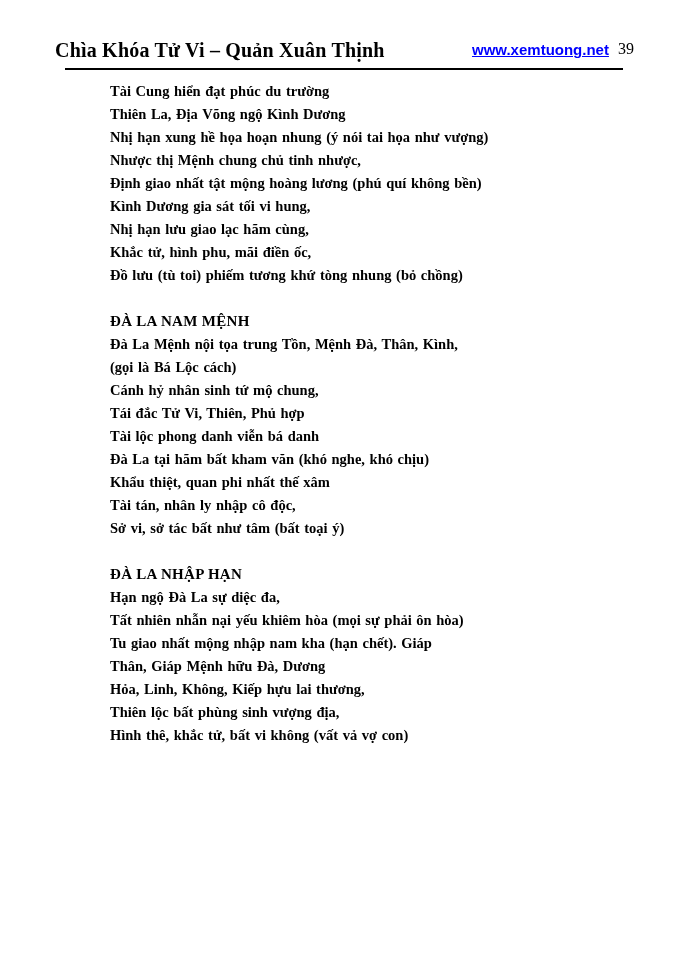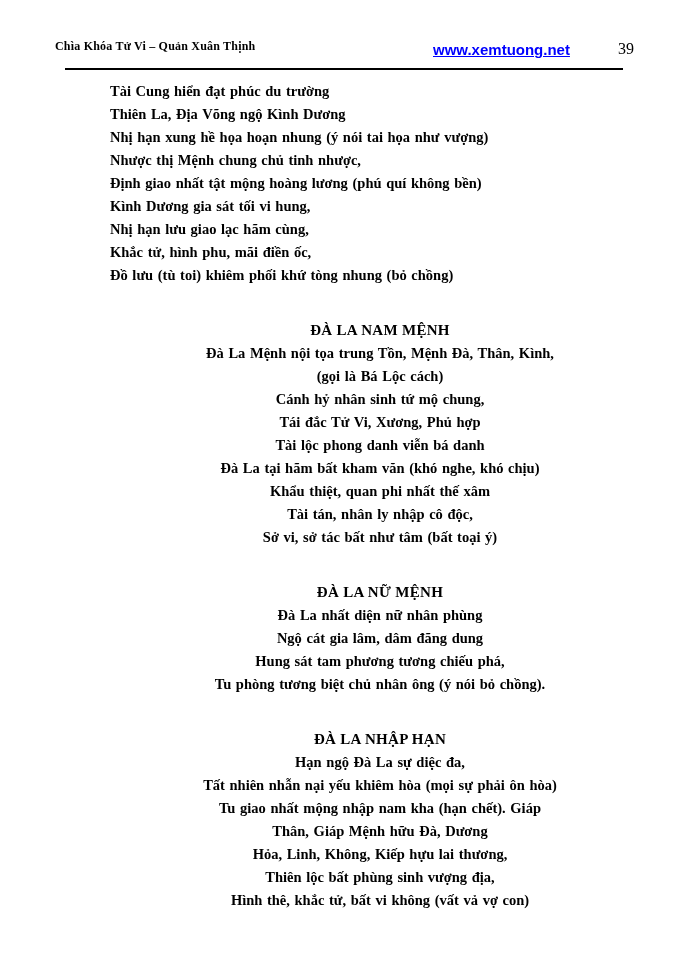--- a/index.html
+++ b/index.html
@@ -13,28 +13,28 @@
     height: 971px;
     background: #ffffff;
     overflow: hidden;
     font-family: "Liberation Serif", serif;
     color: #000000;
   }
   .doc-title {
     position: absolute;
     left: 55px;
     top: 39px;
-    font-size: 12px;
+    font-size: 20px;
     font-weight: bold;
     letter-spacing: 0.2px;
     white-space: nowrap;
   }
   .site-link {
     position: absolute;
-    left: 433px;
+    left: 472px;
     top: 41px;
     font-family: "Liberation Sans", sans-serif;
     font-size: 15px;
     font-weight: bold;
     color: #0000ff;
     text-decoration: underline;
     white-space: nowrap;
     cursor: pointer;
   }
   .page-number {
@@ -52,21 +52,21 @@
     height: 2px;
     background: #000000;
   }
   .doc-body {
     position: absolute;
     left: 110px;
     top: 80px;
     width: 540px;
   }
   .section { margin: 0; padding: 0; }
-  .section + .section { margin-top: 32px; text-align: center; }
+  .section + .section { margin-top: 23px; }
   .heading {
     font-size: 15px;
     font-weight: bold;
     line-height: 23px;
     white-space: nowrap;
     letter-spacing: 0.3px;
   }
   .line {
     font-size: 14.5px;
     line-height: 23px;
@@ -87,40 +87,33 @@
   <div class="doc-body">
       <div class="section">
         <div class="line">Tài Cung hiển đạt phúc du trường</div>
         <div class="line">Thiên La, Địa Võng ngộ Kình Dương</div>
         <div class="line">Nhị hạn xung hề họa hoạn nhung (ý nói tai họa như vượng)</div>
         <div class="line">Nhược thị Mệnh chung chủ tinh nhược,</div>
         <div class="line">Định giao nhất tật mộng hoàng lương (phú quí không bền)</div>
         <div class="line">Kình Dương gia sát tối vi hung,</div>
         <div class="line">Nhị hạn lưu giao lạc hãm cùng,</div>
         <div class="line">Khắc tử, hình phu, mãi điền ốc,</div>
-        <div class="line">Đồ lưu (tù toi) khiêm phối khứ tòng nhung (bỏ chồng)</div>
+        <div class="line">Đồ lưu (tù toi) phiếm tương khứ tòng nhung (bỏ chồng)</div>
       </div>
       <div class="section">
         <div class="heading">ĐÀ LA NAM MỆNH</div>
         <div class="line">Đà La Mệnh nội tọa trung Tồn, Mệnh Đà, Thân, Kình,</div>
         <div class="line">(gọi là Bá Lộc cách)</div>
         <div class="line">Cánh hỷ nhân sinh tứ mộ chung,</div>
-        <div class="line">Tái đắc Tử Vi, Xương, Phủ hợp</div>
+        <div class="line">Tái đắc Tử Vi, Thiên, Phủ hợp</div>
         <div class="line">Tài lộc phong danh viễn bá danh</div>
         <div class="line">Đà La tại hãm bất kham văn (khó nghe, khó chịu)</div>
         <div class="line">Khẩu thiệt, quan phi nhất thế xâm</div>
         <div class="line">Tài tán, nhân ly nhập cô độc,</div>
         <div class="line">Sở vi, sở tác bất như tâm (bất toại ý)</div>
-      </div>
-      <div class="section">
-        <div class="heading">ĐÀ LA NỮ MỆNH</div>
-        <div class="line">Đà La nhất diện nữ nhân phùng</div>
-        <div class="line">Ngộ cát gia lâm, dâm đãng dung</div>
-        <div class="line">Hung sát tam phương tương chiếu phá,</div>
-        <div class="line">Tu phòng tương biệt chủ nhân ông (ý nói bỏ chồng).</div>
       </div>
       <div class="section">
         <div class="heading">ĐÀ LA NHẬP HẠN</div>
         <div class="line">Hạn ngộ Đà La sự diệc đa,</div>
         <div class="line">Tất nhiên nhẫn nại yếu khiêm hòa (mọi sự phải ôn hòa)</div>
         <div class="line">Tu giao nhất mộng nhập nam kha (hạn chết). Giáp</div>
         <div class="line">Thân, Giáp Mệnh hữu Đà, Dương</div>
         <div class="line">Hỏa, Linh, Không, Kiếp hựu lai thương,</div>
         <div class="line">Thiên lộc bất phùng sinh vượng địa,</div>
         <div class="line">Hình thê, khắc tử, bất vi không (vất vả vợ con)</div>

